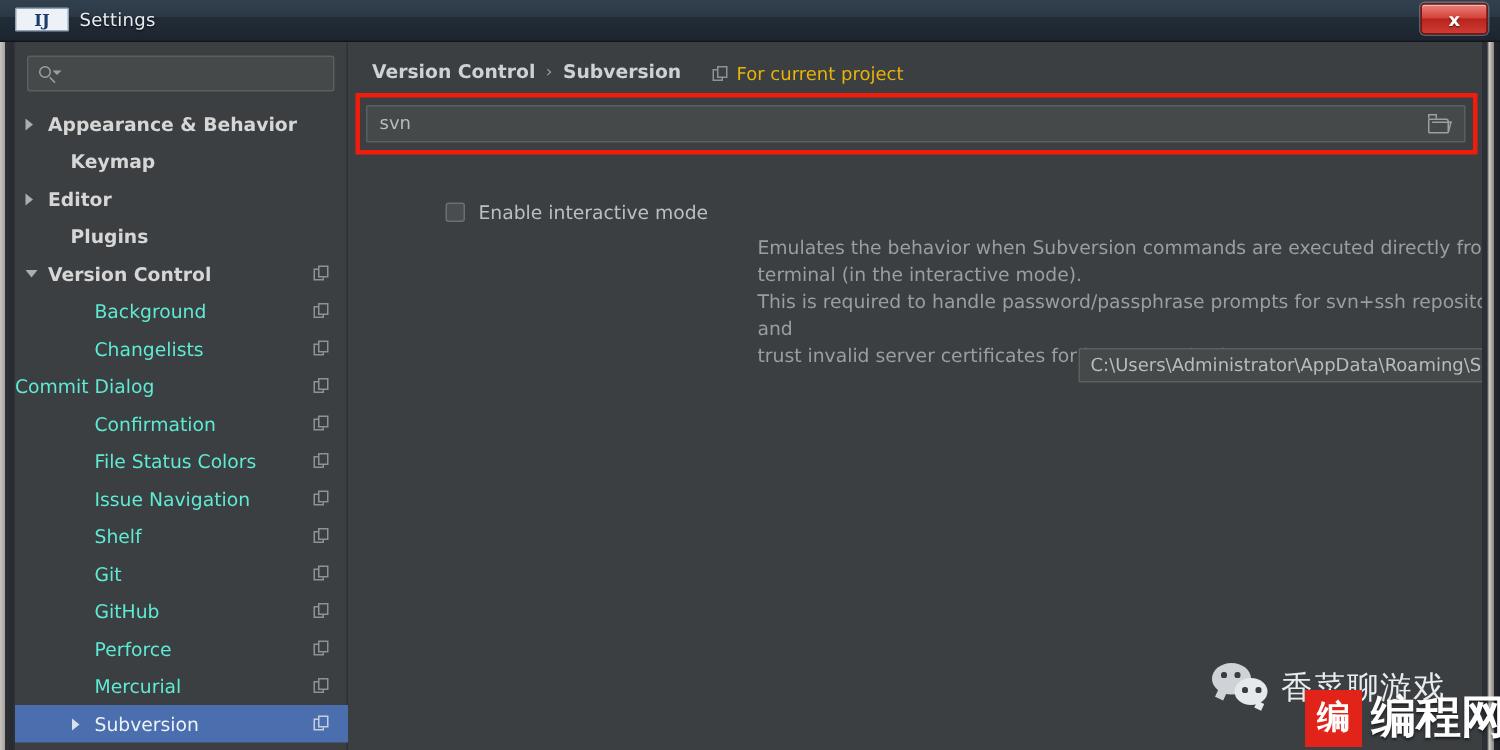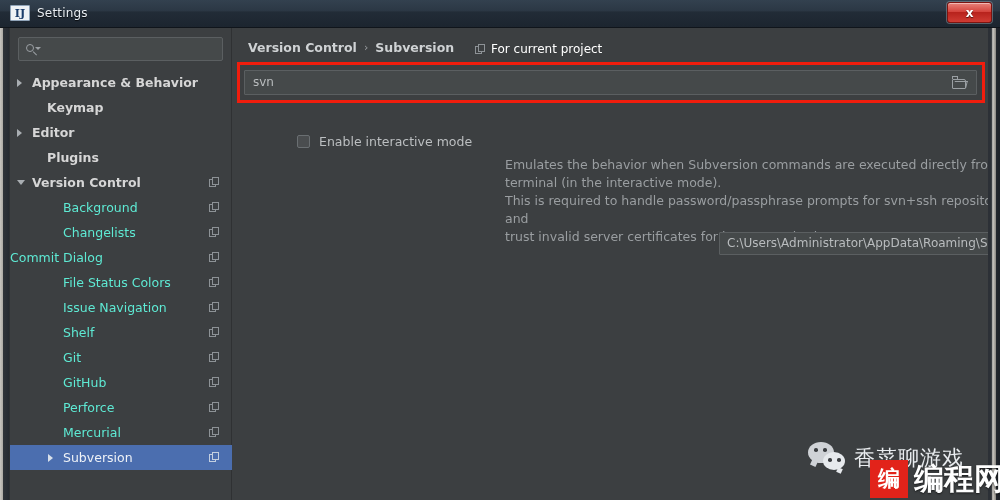--- a/index.html
+++ b/index.html
@@ -47,21 +47,21 @@
     box-sizing: border-box;
   }
   .titlebar-left {
     position: absolute;
     left: 10px; top: 5px;
     display: flex;
     align-items: center;
     gap: 7px;
   }
   .app-icon {
-    width: 20px; height: 16px;
+    width: 36px; height: 16px;
     background: #eef2f6;
     border: 1px solid #8fa3b8;
     border-radius: 1px;
     position: relative;
     display: flex;
     align-items: center;
     justify-content: center;
     box-sizing: border-box;
   }
   .app-icon span {
@@ -264,21 +264,21 @@
   }
   .for-project {
     position: absolute;
     left: 243px; top: 14px;
     display: flex;
     align-items: center;
     gap: 5px;
   }
   .for-project .label {
     font-size: 12px;
-    color: #ffffff;
+    color: #eab308;
   }
   .for-project .copy-icon { position: relative; right: auto; top: 0; }
 
   
   .red-box {
     position: absolute;
     left: 5px; top: 34px;
     width: 748px; height: 41px;
     border: 3px solid #f01d0d;
     box-sizing: border-box;
@@ -532,20 +532,27 @@
           </div>
           <div class="tree-row">
             <span class="tree-label" style="margin-left: 53px;">Changelists</span>
             <span class="copy-icon">
               <span class="b1"></span>
               <span class="b2"></span>
             </span>
           </div>
           <div class="tree-row">
             <span class="tree-label" style="">Commit Dialog</span>
+            <span class="copy-icon">
+              <span class="b1"></span>
+              <span class="b2"></span>
+            </span>
+          </div>
+          <div class="tree-row">
+            <span class="tree-label" style="margin-left: 53px;">Confirmation</span>
             <span class="copy-icon">
               <span class="b1"></span>
               <span class="b2"></span>
             </span>
           </div>
           <div class="tree-row">
             <span class="tree-label" style="margin-left: 53px;">File Status Colors</span>
             <span class="copy-icon">
               <span class="b1"></span>
               <span class="b2"></span>

